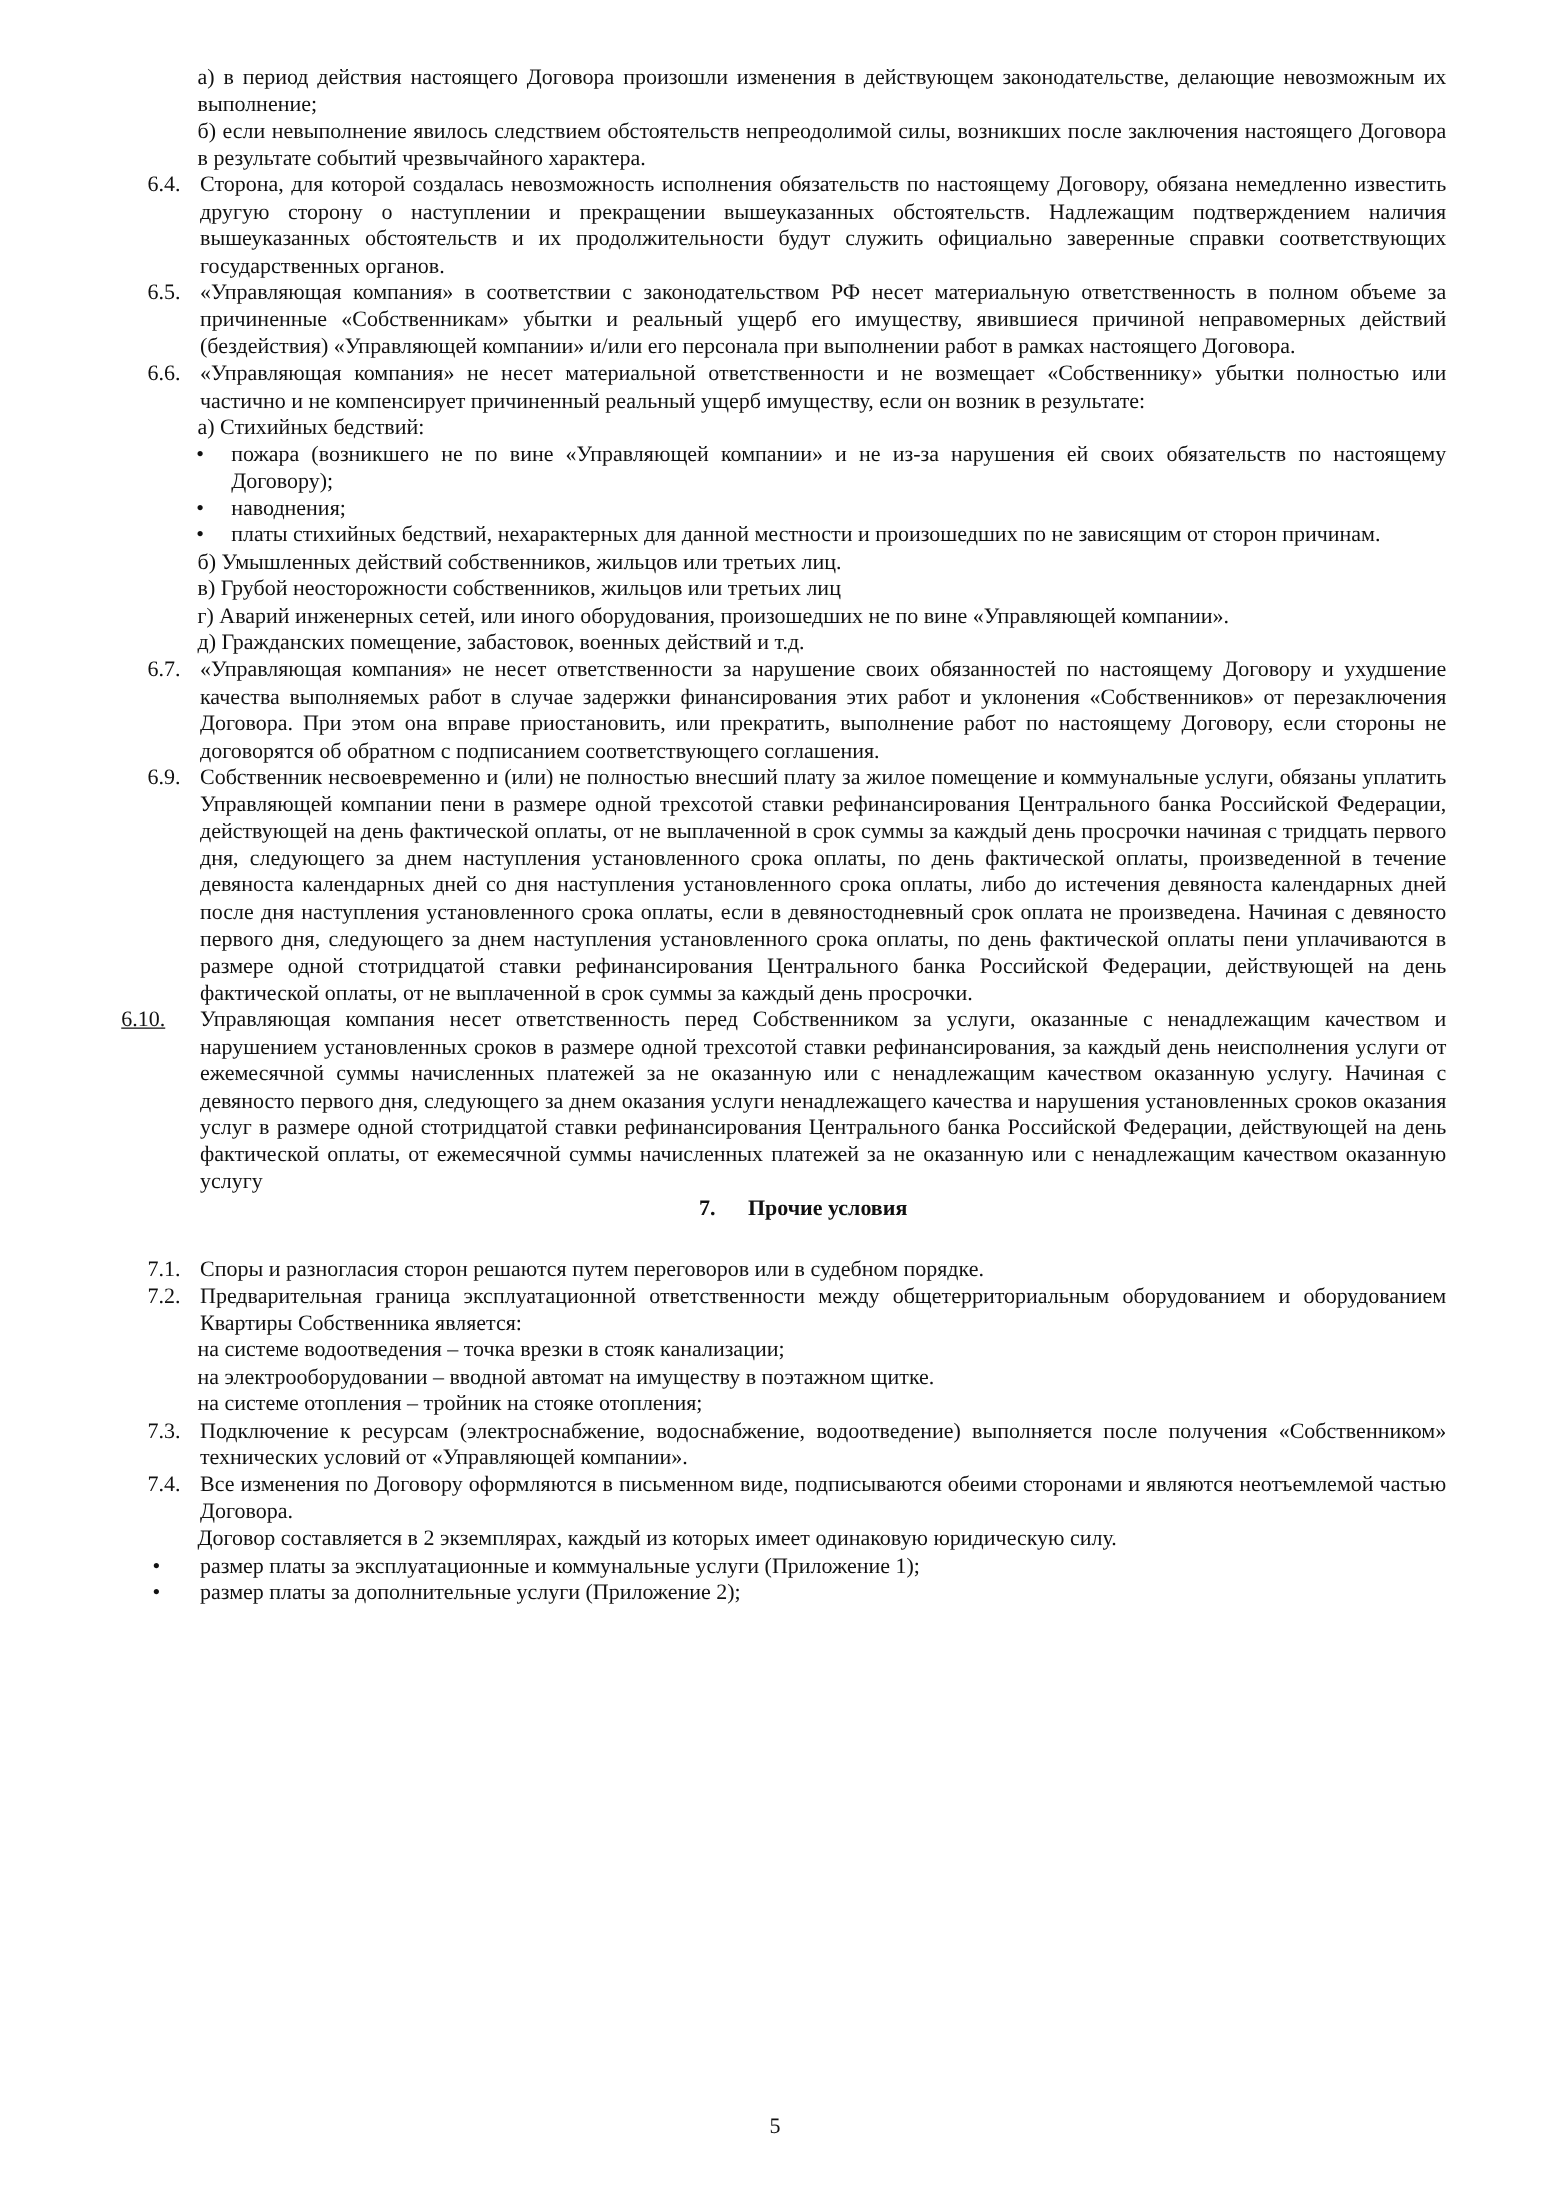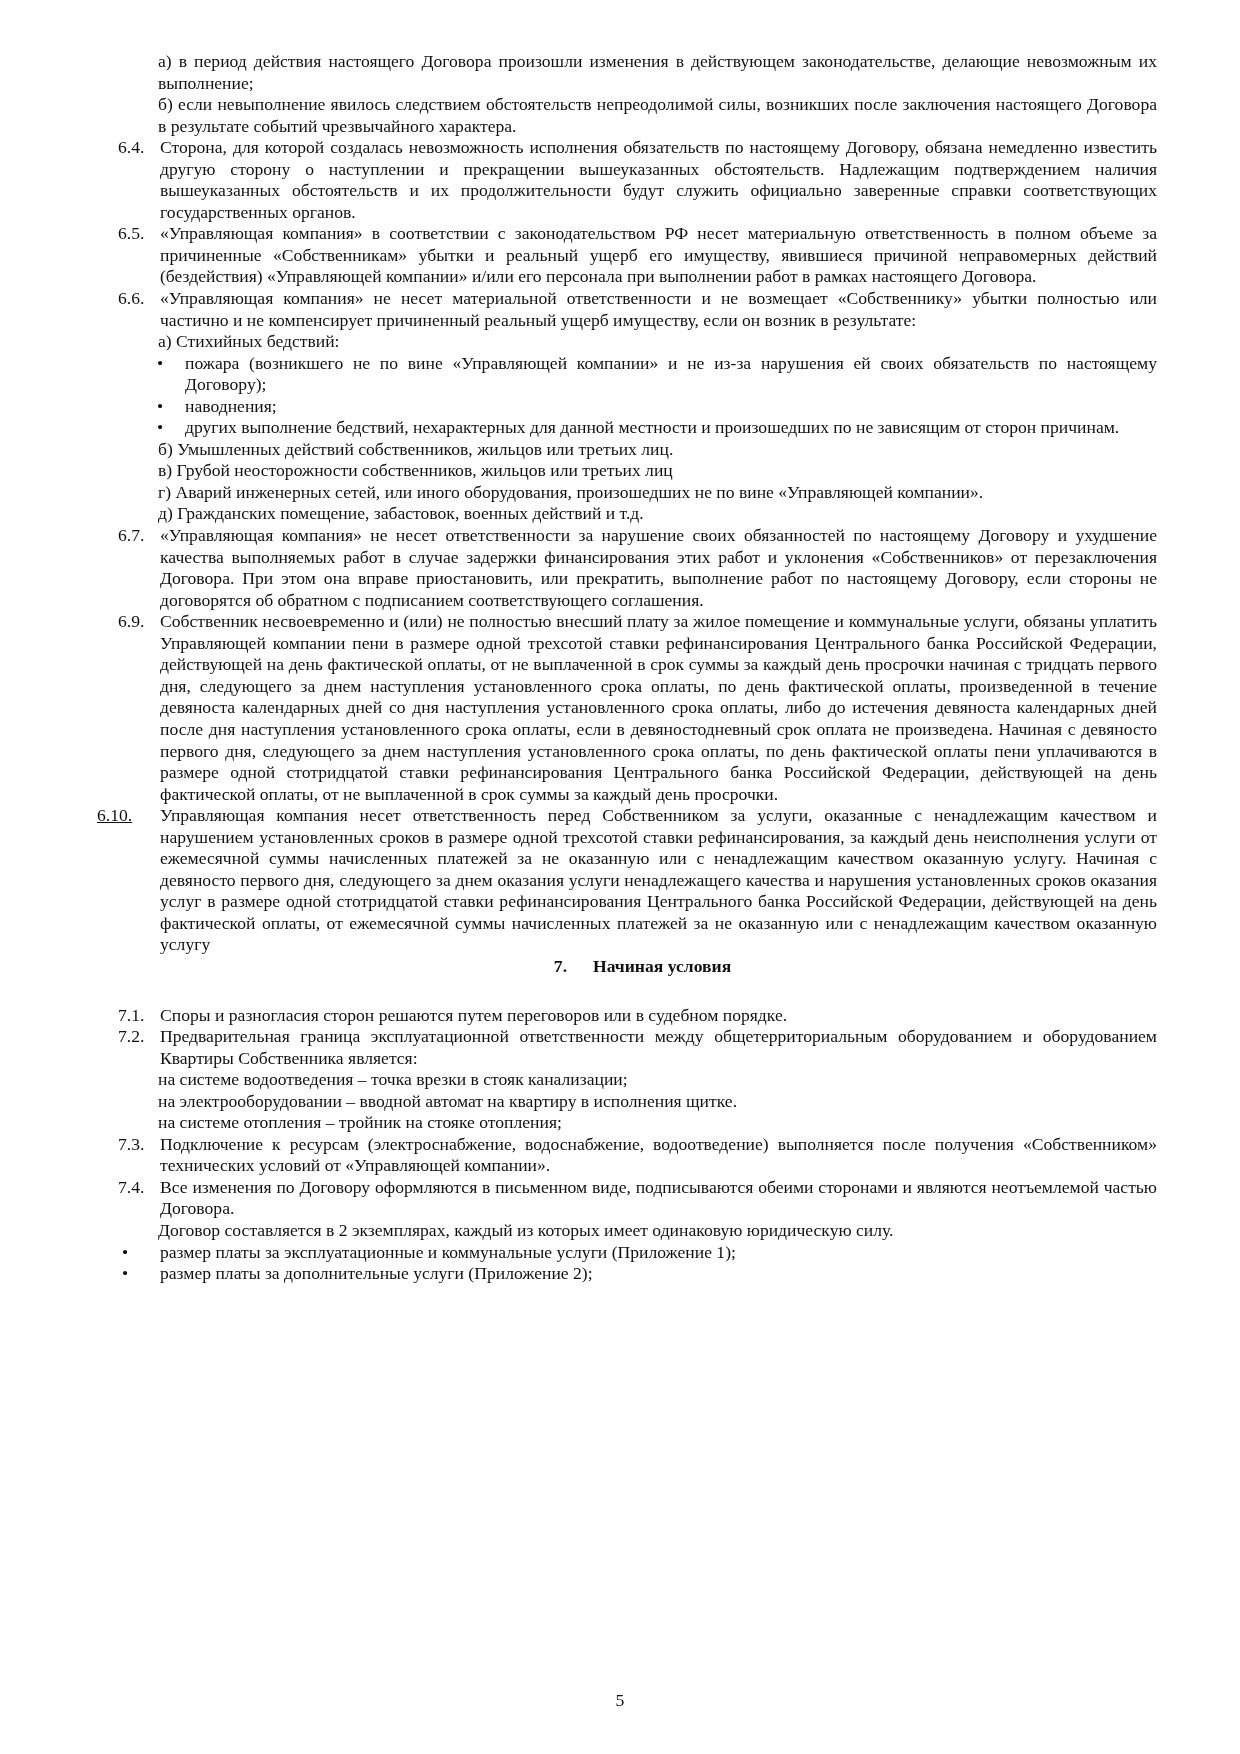--- a/index.html
+++ b/index.html
@@ -49,54 +49,54 @@
     <div class="bul">
       <span class="dot">•</span>
       <span>пожара (возникшего не по вине «Управляющей компании» и не из-за нарушения ей своих обязательств по настоящему Договору);</span>
     </div>
     <div class="bul">
       <span class="dot">•</span>
       <span>наводнения;</span>
     </div>
     <div class="bul">
       <span class="dot">•</span>
-      <span>других выполнение бедствий, нехарактерных для данной местности и произошедших по не зависящим от сторон причинам.</span>
+      <span>платы стихийных бедствий, нехарактерных для данной местности и произошедших по не зависящим от сторон причинам.</span>
     </div>
     <div class="line ind-a">б) Умышленных действий собственников, жильцов или третьих лиц.</div>
     <div class="line ind-a">в) Грубой неосторожности собственников, жильцов или третьих лиц</div>
     <div class="line ind-a">г) Аварий инженерных сетей, или иного оборудования, произошедших не по вине «Управляющей компании».</div>
     <div class="line ind-a">д) Гражданских помещение, забастовок, военных действий и т.д.</div>
 
     <div class="item">
       <span class="num">6.7.</span>
       <span>«Управляющая компания» не несет ответственности за нарушение своих обязанностей по настоящему Договору и ухудшение качества выполняемых работ в случае задержки финансирования этих работ и уклонения «Собственников» от перезаключения Договора. При этом она вправе приостановить, или прекратить, выполнение работ по настоящему Договору, если стороны не договорятся об обратном с подписанием соответствующего соглашения.</span>
     </div>
     <div class="item">
       <span class="num">6.9.</span>
       <span>Собственник несвоевременно и (или) не полностью внесший плату за жилое помещение и коммунальные услуги, обязаны уплатить Управляющей компании пени в размере одной трехсотой ставки рефинансирования Центрального банка Российской Федерации, действующей на день фактической оплаты, от не выплаченной в срок суммы за каждый день просрочки начиная с тридцать первого дня, следующего за днем наступления установленного срока оплаты, по день фактической оплаты, произведенной в течение девяноста календарных дней со дня наступления установленного срока оплаты, либо до истечения девяноста календарных дней после дня наступления установленного срока оплаты, если в девяностодневный срок оплата не произведена. Начиная с девяносто первого дня, следующего за днем наступления установленного срока оплаты, по день фактической оплаты пени уплачиваются в размере одной стотридцатой ставки рефинансирования Центрального банка Российской Федерации, действующей на день фактической оплаты, от не выплаченной в срок суммы за каждый день просрочки.</span>
     </div>
     <div class="item">
       <span class="num wide">6.10.</span>
       <span>Управляющая компания несет ответственность перед Собственником за услуги, оказанные с ненадлежащим качеством и нарушением установленных сроков в размере одной трехсотой ставки рефинансирования, за каждый день неисполнения услуги от ежемесячной суммы начисленных платежей за не оказанную или с ненадлежащим качеством оказанную услугу. Начиная с девяносто первого дня, следующего за днем оказания услуги ненадлежащего качества и нарушения установленных сроков оказания услуг в размере одной стотридцатой ставки рефинансирования Центрального банка Российской Федерации, действующей на день фактической оплаты, от ежемесячной суммы начисленных платежей за не оказанную или с ненадлежащим качеством оказанную услугу</span>
     </div>
 
     <div class="heading">
-      <span class="hn">7.</span><span>Начиная условия</span>
+      <span class="hn">7.</span><span>Прочие условия</span>
     </div>
 
     <div class="item">
       <span class="num">7.1.</span>
       <span>Споры и разногласия сторон решаются путем переговоров или в судебном порядке.</span>
     </div>
     <div class="item">
       <span class="num">7.2.</span>
       <span> Предварительная граница эксплуатационной ответственности между общетерриториальным оборудованием и оборудованием Квартиры Собственника является:</span>
     </div>
     <div class="line ind-a">на системе водоотведения – точка врезки в стояк канализации;</div>
-    <div class="line ind-a">на электрооборудовании – вводной автомат на квартиру в исполнения щитке.</div>
+    <div class="line ind-a">на электрооборудовании – вводной автомат на имуществу в поэтажном щитке.</div>
     <div class="line ind-a">на системе отопления – тройник на стояке отопления;</div>
 
     <div class="item">
       <span class="num">7.3.</span>
       <span>Подключение к ресурсам (электроснабжение, водоснабжение, водоотведение) выполняется после получения «Собственником» технических условий от «Управляющей компании».</span>
     </div>
     <div class="item">
       <span class="num">7.4.</span>
       <span>Все изменения по Договору оформляются в письменном виде, подписываются обеими сторонами и являются неотъемлемой частью Договора.</span>
     </div>

